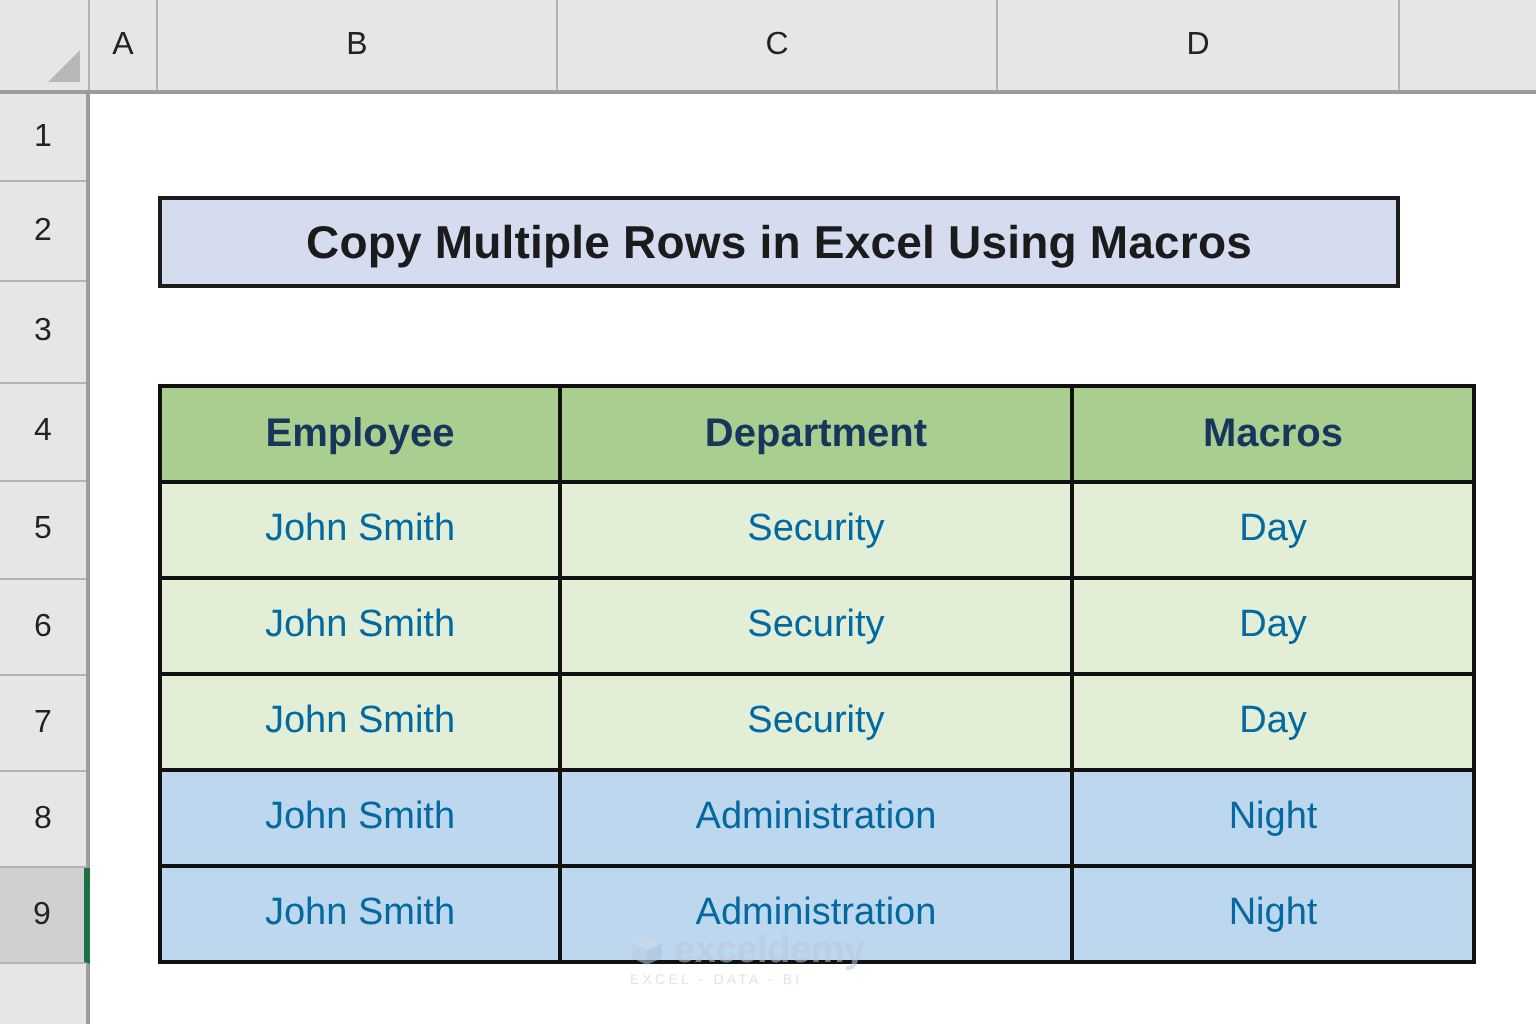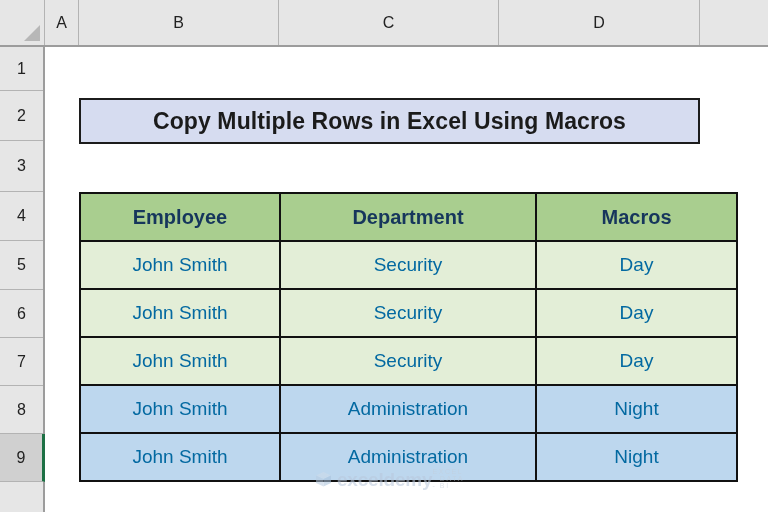--- a/index.html
+++ b/index.html
@@ -153,21 +153,22 @@
   .col-b { width: 200px; }
   .col-c { width: 256px; }
   .col-d { width: 201px; }
 
   
   #watermark {
     position: absolute;
     left: 315px; top: 466px;
     width: 150px;
     display: flex;
-    align-items: flex-end;
+    flex-direction: column;
+    align-items: flex-start;
     opacity: 0.55;
     pointer-events: none;
   }
   #watermark .wm-top {
     display: flex;
     align-items: center;
     gap: 5px;
   }
   #watermark .wm-logo {
     width: 17px; height: 17px;

